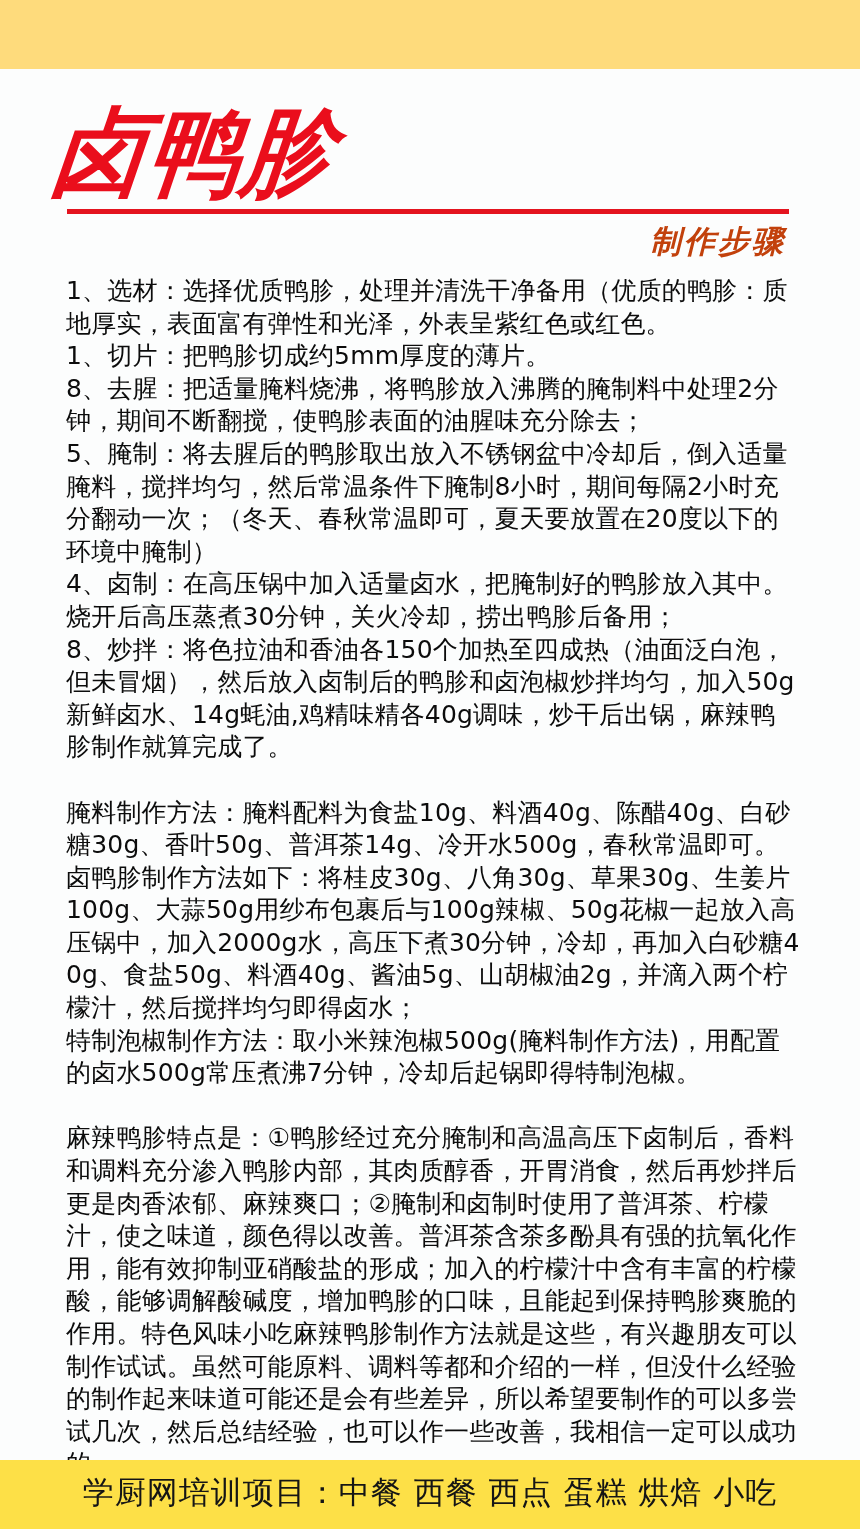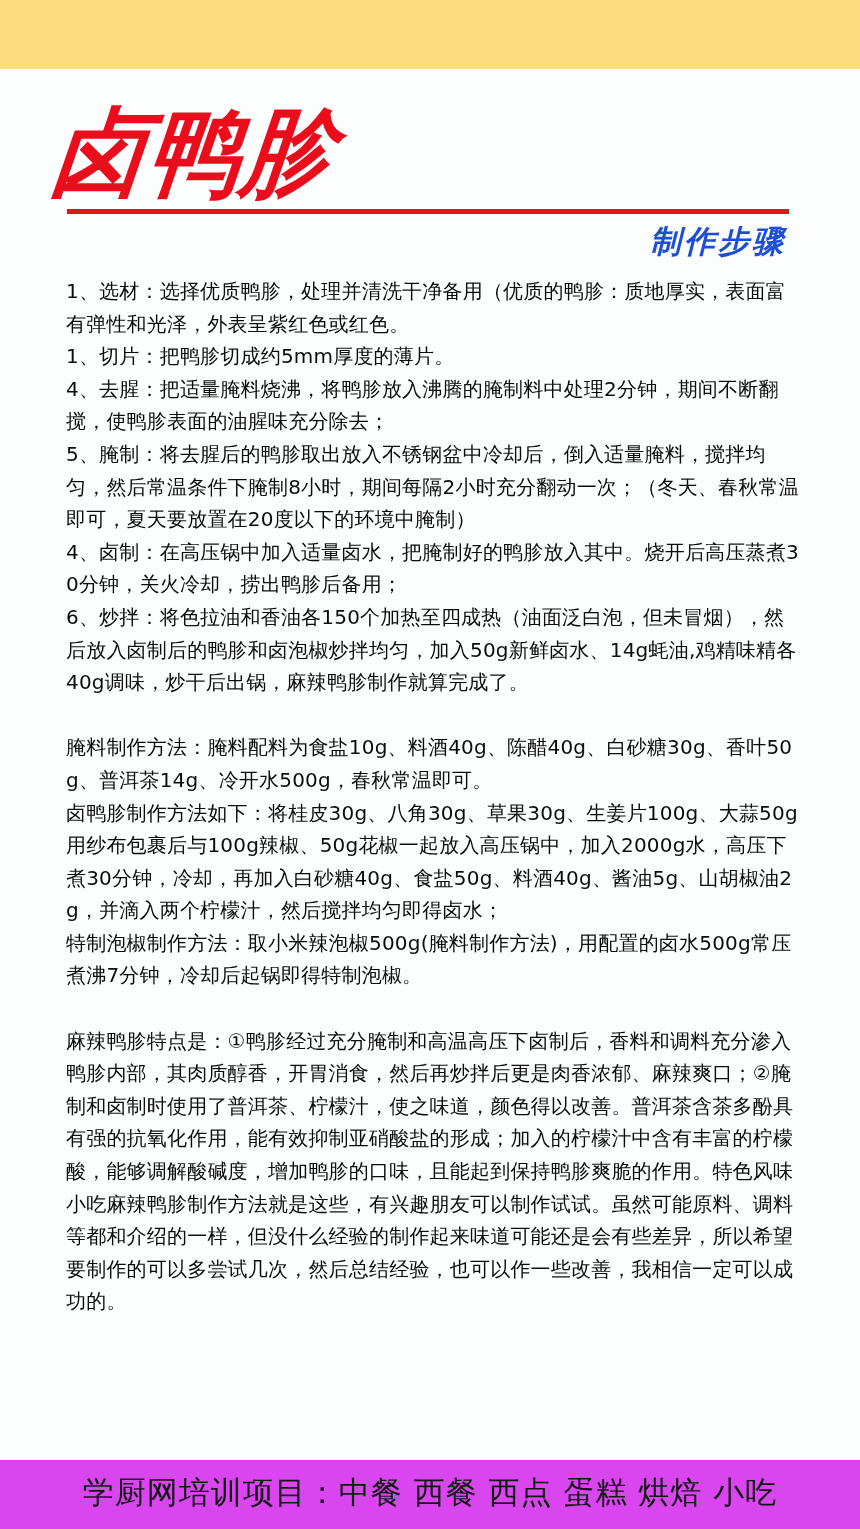--- a/index.html
+++ b/index.html
@@ -47,49 +47,49 @@
     }
     .subtitle {
       position: absolute;
       right: 74px;
       top: 220px;
       font-family: "DejaVu Sans", sans-serif;
       font-weight: bold;
       font-style: italic;
       font-size: 31px;
       line-height: 42px;
-      color: #1d4ed8;
+      color: #c2410c;
       letter-spacing: 3px;
     }
     .content {
       position: absolute;
       left: 66px;
       top: 275px;
       width: 734px;
-      font-size: 20px;
+      font-size: 25px;
       line-height: 32.6px;
       letter-spacing: 0.2px;
       font-weight: 500;
       color: #0c0c0c;
     }
     .para {
       margin: 0;
       white-space: pre-wrap;
       word-break: break-all;
     }
     .gap {
       height: 32.6px;
     }
     .bottom-band {
       position: absolute;
       left: 0;
       top: 1460px;
       width: 860px;
       height: 69px;
-      background: #d946ef;
+      background: #fde047;
       display: flex;
       align-items: center;
       justify-content: center;
     }
     .footer-text {
       font-size: 31px;
       letter-spacing: 1px;
       color: #151515;
       font-family: "DejaVu Sans", sans-serif;
       margin-top: -4px;
@@ -101,24 +101,24 @@
 <div class="top-band"></div>
 
 <div class="title">卤鸭胗</div>
 <div class="title-rule"></div>
 <div class="subtitle">制作步骤</div>
 
 <div class="content">
   <div>
     <p class="para">1、选材：选择优质鸭胗，处理并清洗干净备用（优质的鸭胗：质地厚实，表面富有弹性和光泽，外表呈紫红色或红色。</p>
     <p class="para">1、切片：把鸭胗切成约5mm厚度的薄片。</p>
-    <p class="para">4、去腥：把适量腌料烧沸，将鸭胗放入沸腾的腌制料中处理2分钟，期间不断翻搅，使鸭胗表面的油腥味充分除去；</p>
+    <p class="para">8、去腥：把适量腌料烧沸，将鸭胗放入沸腾的腌制料中处理2分钟，期间不断翻搅，使鸭胗表面的油腥味充分除去；</p>
     <p class="para">5、腌制：将去腥后的鸭胗取出放入不锈钢盆中冷却后，倒入适量腌料，搅拌均匀，然后常温条件下腌制8小时，期间每隔2小时充分翻动一次；（冬天、春秋常温即可，夏天要放置在20度以下的环境中腌制）</p>
     <p class="para">4、卤制：在高压锅中加入适量卤水，把腌制好的鸭胗放入其中。烧开后高压蒸煮30分钟，关火冷却，捞出鸭胗后备用；</p>
-    <p class="para">6、炒拌：将色拉油和香油各150个加热至四成热（油面泛白泡，但未冒烟），然后放入卤制后的鸭胗和卤泡椒炒拌均匀，加入50g新鲜卤水、14g蚝油,鸡精味精各40g调味，炒干后出锅，麻辣鸭胗制作就算完成了。</p>
+    <p class="para">8、炒拌：将色拉油和香油各150个加热至四成热（油面泛白泡，但未冒烟），然后放入卤制后的鸭胗和卤泡椒炒拌均匀，加入50g新鲜卤水、14g蚝油,鸡精味精各40g调味，炒干后出锅，麻辣鸭胗制作就算完成了。</p>
   </div>
   <div class="gap"></div>
   <div>
     <p class="para">腌料制作方法：腌料配料为食盐10g、料酒40g、陈醋40g、白砂糖30g、香叶50g、普洱茶14g、冷开水500g，春秋常温即可。</p>
     <p class="para">卤鸭胗制作方法如下：将桂皮30g、八角30g、草果30g、生姜片100g、大蒜50g用纱布包裹后与100g辣椒、50g花椒一起放入高压锅中，加入2000g水，高压下煮30分钟，冷却，再加入白砂糖40g、食盐50g、料酒40g、酱油5g、山胡椒油2g，并滴入两个柠檬汁，然后搅拌均匀即得卤水；</p>
     <p class="para">特制泡椒制作方法：取小米辣泡椒500g(腌料制作方法)，用配置的卤水500g常压煮沸7分钟，冷却后起锅即得特制泡椒。</p>
   </div>
   <div class="gap"></div>
   <div>
     <p class="para">麻辣鸭胗特点是：①鸭胗经过充分腌制和高温高压下卤制后，香料和调料充分渗入鸭胗内部，其肉质醇香，开胃消食，然后再炒拌后更是肉香浓郁、麻辣爽口；②腌制和卤制时使用了普洱茶、柠檬汁，使之味道，颜色得以改善。普洱茶含茶多酚具有强的抗氧化作用，能有效抑制亚硝酸盐的形成；加入的柠檬汁中含有丰富的柠檬酸，能够调解酸碱度，增加鸭胗的口味，且能起到保持鸭胗爽脆的作用。特色风味小吃麻辣鸭胗制作方法就是这些，有兴趣朋友可以制作试试。虽然可能原料、调料等都和介绍的一样，但没什么经验的制作起来味道可能还是会有些差异，所以希望要制作的可以多尝试几次，然后总结经验，也可以作一些改善，我相信一定可以成功的。</p>

